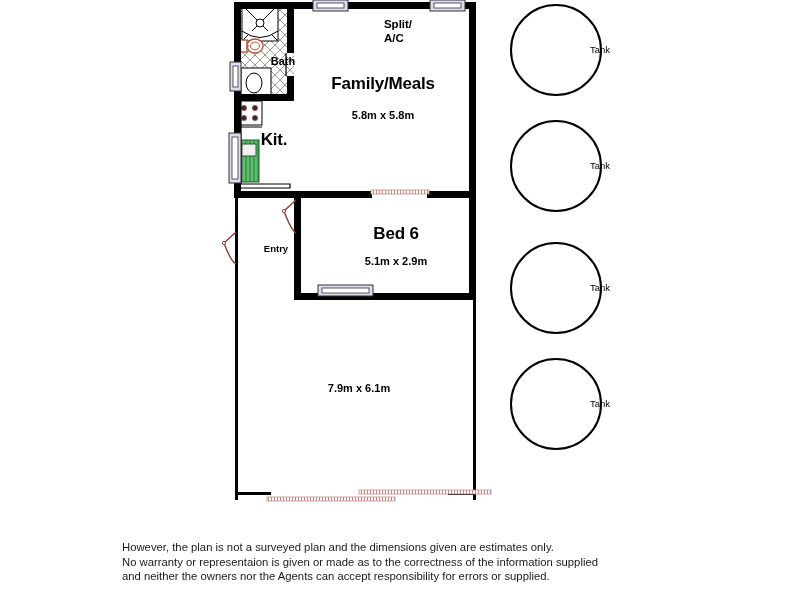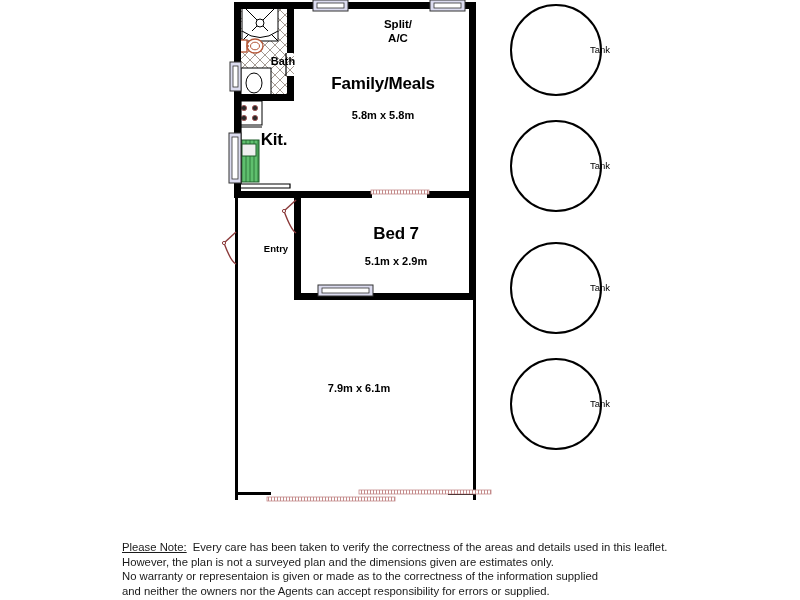--- a/index.html
+++ b/index.html
@@ -29,21 +29,21 @@
     position: absolute;
     left: 0;
     top: 0;
     display: block;
   }
 
   
   .lbl {
     position: absolute;
     white-space: nowrap;
-    text-align: center;
+    text-align: left;
     transform: translate(-50%, -50%);
     color: #000;
     line-height: 1.15;
   }
   .lbl-room-name {
     font-size: 17px;
     font-weight: bold;
     letter-spacing: -0.2px;
   }
   .lbl-room-dim {
@@ -246,34 +246,31 @@
     <div>A/C</div>
   </div>
 
   <div class="lbl lbl-room-name" style="left:383px; top:84px;">Family/Meals</div>
   <div class="lbl lbl-room-dim" style="left:383px; top:115px;">5.8m x 5.8m</div>
 
   <div class="lbl lbl-small" style="left:267px; top:61px;">Bath</div>
 
   <div class="lbl lbl-room-name" style="left:274px; top:140px;">Kit.</div>
 
-  <div class="lbl lbl-room-name" style="left:396px; top:234px;">Bed 7</div>
+  <div class="lbl lbl-room-name" style="left:396px; top:234px;">Bed 6</div>
   <div class="lbl lbl-room-dim" style="left:396px; top:261px;">5.1m x 2.9m</div>
 
   <div class="lbl lbl-tiny" style="left:276px; top:249px;">Entry</div>
 
   <div class="lbl lbl-room-dim" style="left:359px; top:388px;">7.9m x 6.1m</div>
 
   <div class="lbl lbl-tank" style="left:556px; top:50px;">Tank</div>
   <div class="lbl lbl-tank" style="left:556px; top:166px;">Tank</div>
   <div class="lbl lbl-tank" style="left:556px; top:288px;">Tank</div>
   <div class="lbl lbl-tank" style="left:556px; top:404px;">Tank</div>
 
 </div>
 
 <div id="disclaimer">
-  <div class="dline">
-    <span class="please-note">Please Note:</span><span>Every care has been taken to verify the correctness of the areas and details used in this leaflet.</span>
-  </div>
   <div class="dline">However, the plan is not a surveyed plan and the dimensions given are estimates only.</div>
   <div class="dline">No warranty or representaion is given or made as to the correctness of the information supplied</div>
   <div class="dline">and neither the owners nor the Agents can accept responsibility for errors or supplied.</div>
 </div>
 
 </body></html>

